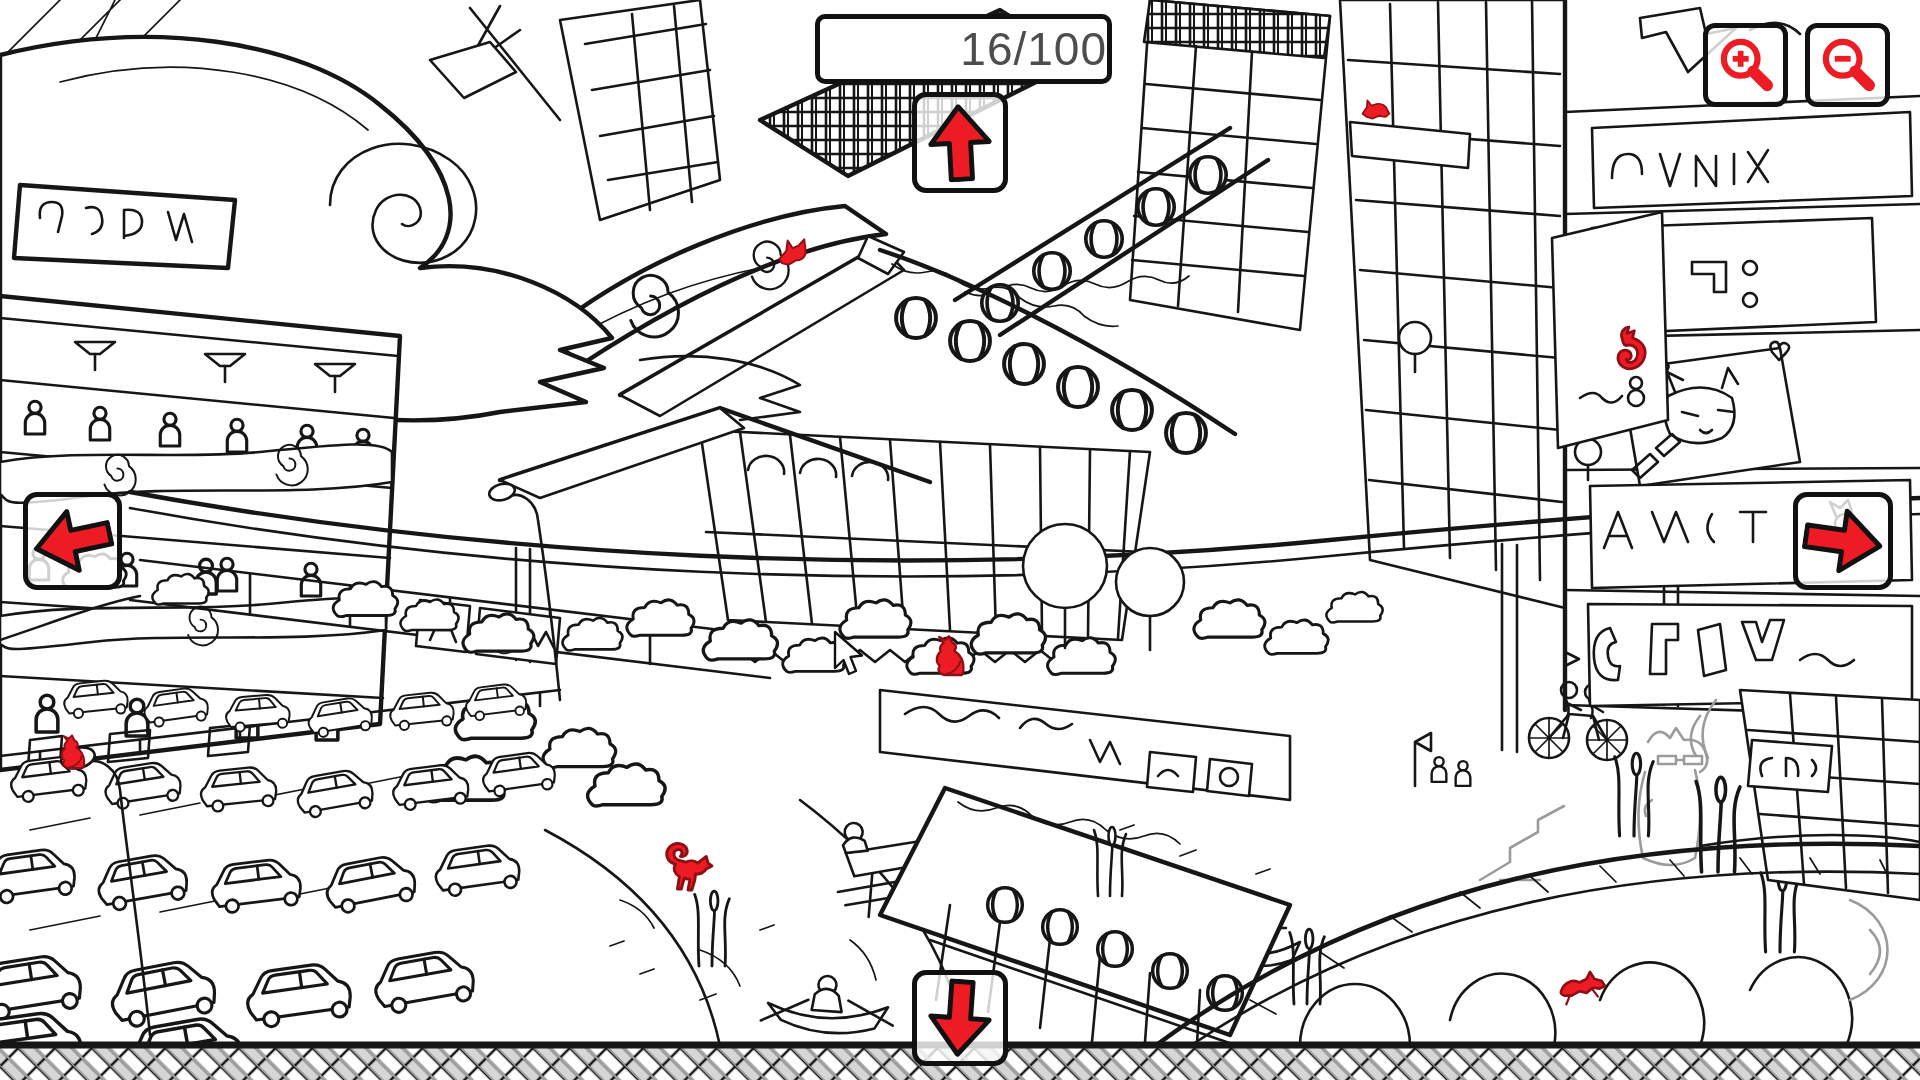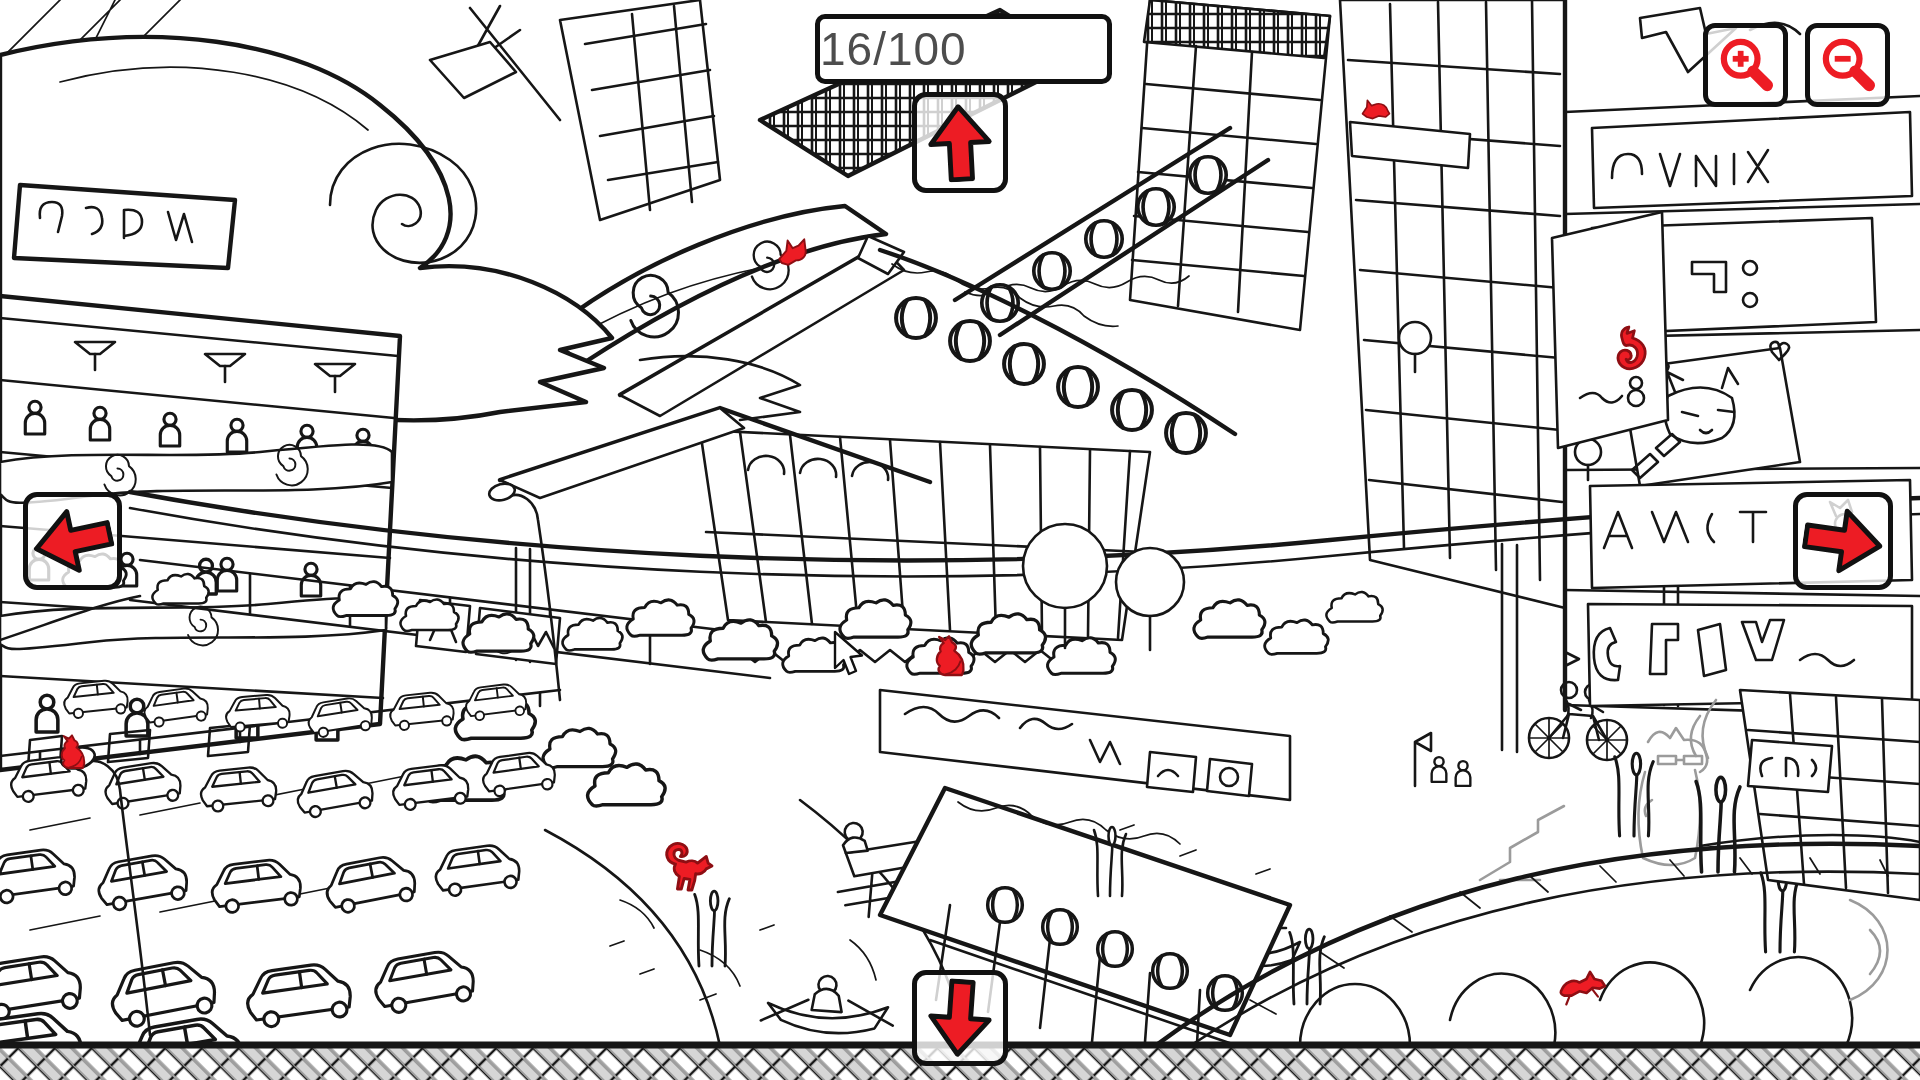--- a/index.html
+++ b/index.html
@@ -11,21 +11,21 @@
   #scene .tn{stroke-width:1.7;}
   #scene .gy{stroke:#9b9b9b;}
   #fox-layer{z-index:20;}
   .fox-shape{fill:var(--red);stroke:#8e0e13;stroke-width:6;stroke-linejoin:round;}
   .foxline{fill:none;stroke:#8e0e13;stroke-width:5;stroke-linecap:round;}
   .btn{position:absolute;z-index:40;box-sizing:border-box;background:rgba(255,255,255,.8);
        border:5px solid #111;border-radius:14px;display:flex;align-items:center;justify-content:center;
        padding:0;cursor:pointer;}
   .btn svg{display:block;}
   .counter{position:absolute;z-index:50;box-sizing:border-box;left:815px;top:14px;width:297px;height:70px;
-       background:#fff;border:5px solid #111;border-radius:10px;display:flex;align-items:center;justify-content:flex-start;
+       background:#fff;border:5px solid #111;border-radius:10px;display:flex;align-items:center;justify-content:flex-end;
        font-size:46px;letter-spacing:1px;color:var(--ctr);}
   #btn-up{left:912px;top:92px;width:96px;height:101px;}
   #btn-down{left:912px;top:970px;width:96px;height:96px;}
   #btn-left{left:23px;top:492px;width:99px;height:98px;}
   #btn-right{left:1793px;top:492px;width:100px;height:98px;}
   #btn-zin{left:1703px;top:23px;width:85px;height:84px;border-radius:12px;}
   #btn-zout{left:1805px;top:23px;width:85px;height:84px;border-radius:12px;}
   #cursor{position:absolute;z-index:60;pointer-events:none;}
 </style>
 </head>

